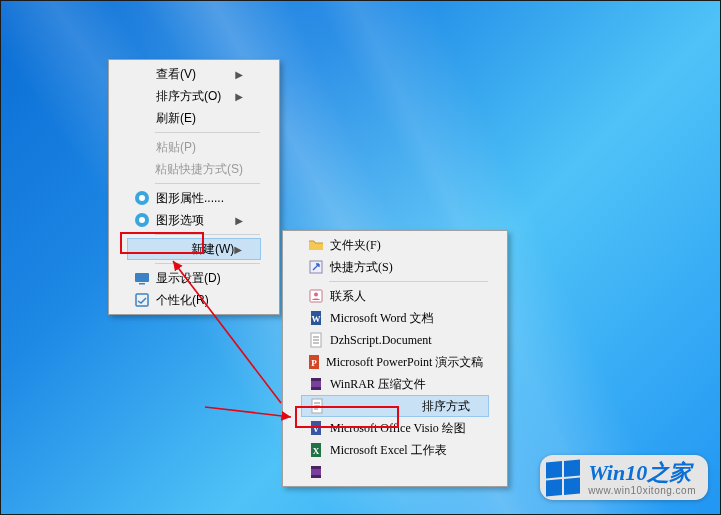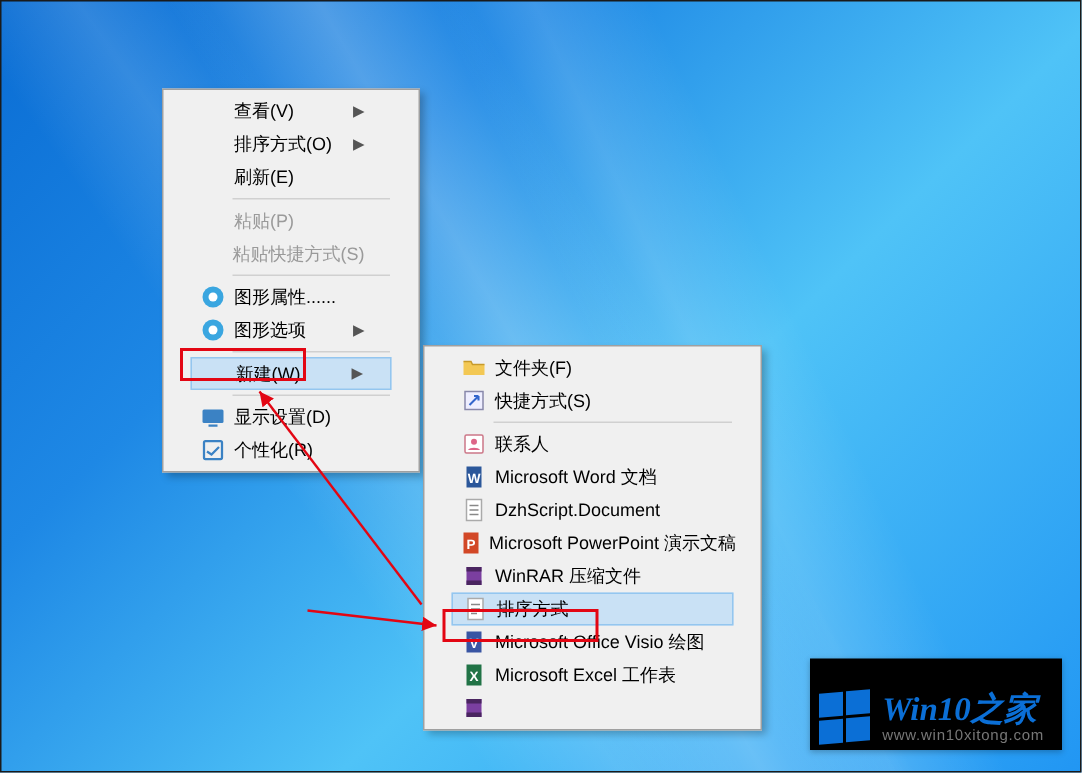--- a/index.html
+++ b/index.html
@@ -21,43 +21,44 @@
     pointer-events:none;
   }
   .menu {
     position: absolute;
     background: #f0f0f0;
     border: 1px solid #a0a0a0;
     box-shadow: 3px 3px 5px rgba(0,0,0,0.25);
     padding: 3px 18px;
   }
   .menu1 { left: 107px; top: 58px; width: 172px; }
-  .menu2 { left: 281px; top: 229px; width: 226px; }
+  .menu2 { left: 281px; top: 229px; width: 226px; font-family: Liberation Serif, serif; }
   .mi {
     display: flex; align-items: center;
     height: 22px; padding: 0 18px 0 5px;
     cursor: default; position: relative;
   }
-  .mi.hover { background: #c9e1f5; border:1px solid #94c6ef; height:22px; }
+  .mi.hover { background: #c9e1f5; border:1px solid #94c6ef; height:22px;text-align:right; }
   .mi.disabled { color:#9a9a9a; }
   .mi .icon { width: 20px; display:flex; align-items:center; justify-content:center; }
   .mi .label { flex:1; padding-left:4px; white-space:nowrap; }
   .mi .arrow { font-size:10px; color:#555; }
   .sep { height:1px; background:#d0d0d0; margin:3px 1px 3px 28px; }
   .redbox { position:absolute; border:2px solid #e30613; pointer-events:none; }
   .rb1 { left:119px; top:231px; width:84px; height:22px; }
   .rb2 { left:294px; top:405px; width:104px; height:22px; }
   .arrow-line { position:absolute; pointer-events:none; }
   svg.icon-sm { width:16px; height:16px; }
 
   .watermark {
     position:absolute; right:12px; bottom:14px;
-    background:#000000; padding:22px 12px 4px 6px;
+    background:#e5e5e5; padding:6px 12px 4px 6px;
     display:flex; align-items:center; gap:8px;
     box-shadow:0 1px 4px rgba(0,0,0,0.25);
+    border-radius:13px;
   }
   .watermark .winlogo { display:grid; grid-template-columns:16px 16px; grid-template-rows:16px 16px; gap:2px; transform:skewY(-5deg); }
   .watermark .winlogo div { background:#0b6fd6; }
   .watermark .txt { display:flex; flex-direction:column; line-height:1.1; }
   .watermark .t1 { font-size:20px; font-weight:600; color:#222; }
   .watermark .t1 span { color:#0b6fd6; font-style:italic; font-family:"KaiTi",serif; font-size:22px; }
   .watermark .t2 { font-size:10px; color:#777; letter-spacing:0.5px; }
 </style>
 </head>
 <body>

